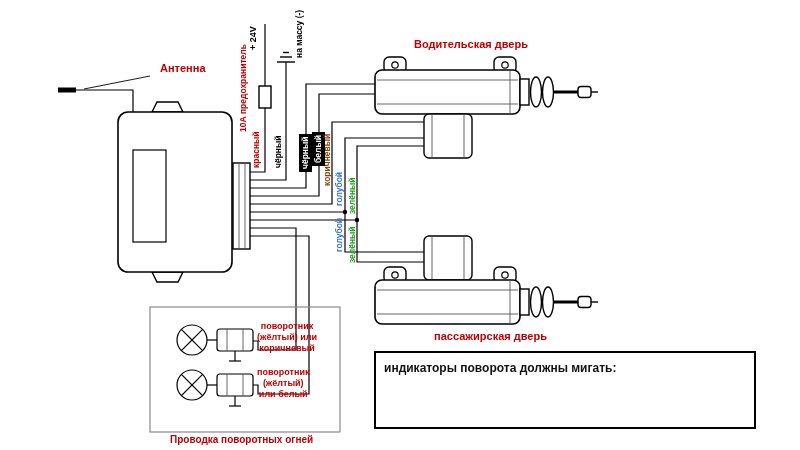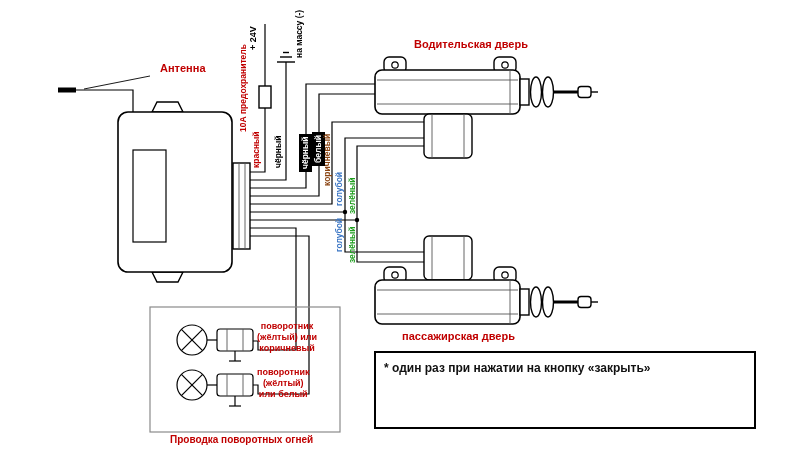--- a/index.html
+++ b/index.html
@@ -151,27 +151,27 @@
   <div class="vlabel" style="left:273px;top:168px;color:#000;">чёрный</div>
   <div class="vlabel vbox" style="left:299px;top:172px;">чёрный</div>
   <div class="vlabel vbox" style="left:312px;top:166px;">белый</div>
   <div class="vlabel" style="left:322px;top:186px;color:#8b4513;">коричневый</div>
   <div class="vlabel" style="left:334px;top:206px;color:#3a75c4;">голубой</div>
   <div class="vlabel" style="left:347px;top:214px;color:#1f9e1f;">зелёный</div>
   <div class="vlabel" style="left:334px;top:252px;color:#3a75c4;">голубой</div>
   <div class="vlabel" style="left:347px;top:263px;color:#1f9e1f;">зелёный</div>
 
   <div class="hlabel" style="left:405px;top:38px;font-size:11px;padding-left:9px;">Водительская дверь</div>
-  <div class="hlabel" style="left:402px;top:330px;font-size:11px;">пассажирская дверь</div>
+  <div class="hlabel" style="left:434px;top:330px;font-size:11px;">пассажирская дверь</div>
 
   <div class="lamp-label" style="left:257px;top:321px;">поворотник
 (жёлтый) или
 коричневый</div>
   <div class="lamp-label" style="left:257px;top:367px;">поворотник
 (жёлтый)
 или белый</div>
   <div class="hlabel" style="left:170px;top:434px;font-size:10px;text-align:center;">Проводка поворотных огней</div>
 
   <div class="note">
-    <div>* один раз при нажатии на кнопку «закрыть»</div>
+    <div>индикаторы поворота должны мигать:</div>
   </div>
 
 </div>
 
 </body></html>

